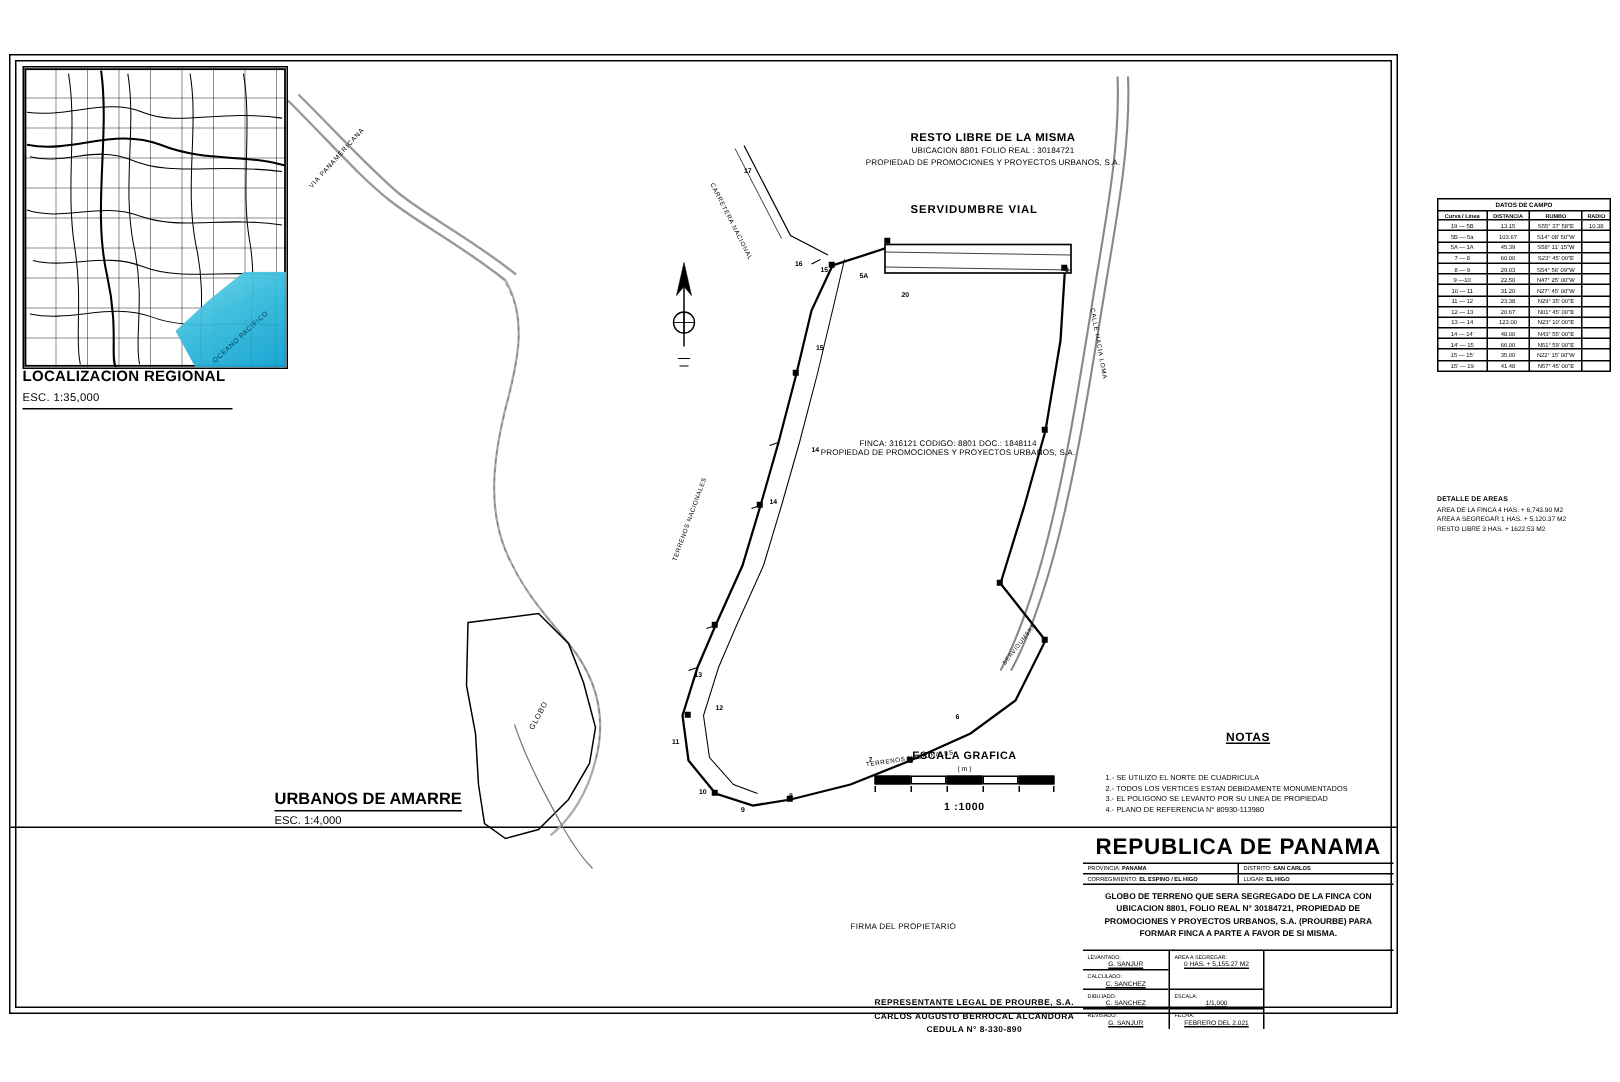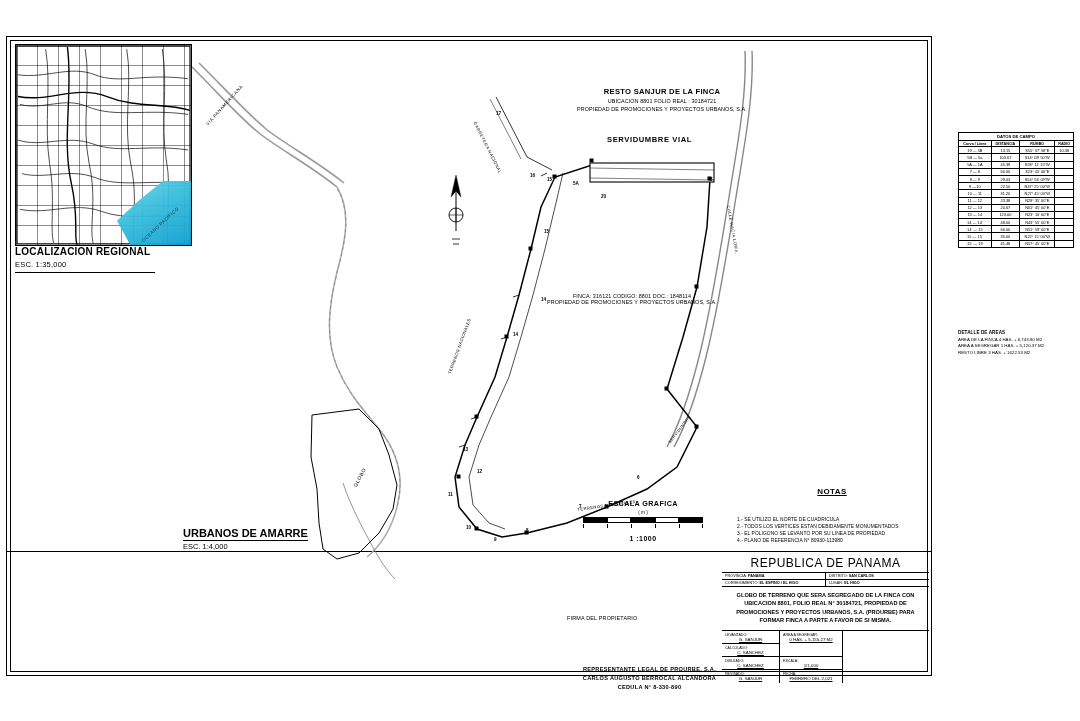--- a/index.html
+++ b/index.html
@@ -169,21 +169,21 @@
   .notas-wrap { position: absolute; left: 730px; top: 450px; width: 190px; }
   .notas-title {
     font-size: 8px; font-weight: bold; text-align: center;
     text-decoration: underline; letter-spacing: 0.4px; margin-bottom: 20px;
   }
   .notas-item { font-size: 4.9px; line-height: 1.45; letter-spacing: 0.05px; }
 
   
   .tb { position: absolute; left: 715px; top: 516px; width: 207px; height: 120px; }
   .tb-head {
-    text-align: center; font-size: 12px; font-weight: normal;
+    text-align: center; font-size: 15px; font-weight: bold;
     letter-spacing: 0.5px; padding: 3px 0 2px;
     border-bottom: 0.8px solid #000;
   }
   .tb-loc { display: flex; font-size: 3.8px; border-bottom: 0.8px solid #000; }
   .tb-loc > div { flex: 1; padding: 1px 3px; }
   .tb-loc > div + div { border-left: 0.8px solid #000; }
   .tb-loc .val { font-weight: bold; }
   .tb-desc {
     font-size: 5.6px; text-align: center; line-height: 1.5;
     padding: 4px 4px 5px; border-bottom: 0.8px solid #000; font-weight: bold;
@@ -331,21 +331,21 @@
     <div class="rot" style="left:470px;top:84px;transform:rotate(63deg);font-size:4.2px;letter-spacing:0.5px;">CARRETERA NACIONAL</div>
     <div class="rot" style="left:724px;top:168px;transform:rotate(80deg);font-size:4.2px;letter-spacing:0.5px;">CALLE HACIA LOMA</div>
     <div class="rot" style="left:440px;top:336px;transform:rotate(-70deg);font-size:4.2px;letter-spacing:0.4px;">TERRENOS NACIONALES</div>
     <div class="rot" style="left:570px;top:470px;transform:rotate(-8deg);font-size:4.2px;letter-spacing:0.4px;">TERRENOS NACIONALES</div>
     <div class="rot" style="left:345px;top:448px;transform:rotate(-62deg);font-size:5px;letter-spacing:0.6px;">GLOBO</div>
     <div class="rot" style="left:660px;top:404px;transform:rotate(-52deg);font-size:4px;letter-spacing:0.4px;">SERVIDUMBRE</div>
 
     <div class="serv-label">SERVIDUMBRE  VIAL</div>
 
     <div class="resto-block">
-      <div class="resto-title">RESTO SANJUR DE LA FINCA</div>
+      <div class="resto-title">RESTO LIBRE DE LA MISMA</div>
       <div class="resto-line">UBICACION 8801 FOLIO REAL : 30184721</div>
       <div class="resto-line">PROPIEDAD DE PROMOCIONES Y PROYECTOS URBANOS, S.A.</div>
     </div>
 
     <div class="finca-block">
       <div class="finca-line">FINCA: 316121   CODIGO: 8801   DOC.: 1848114</div>
       <div class="finca-line">PROPIEDAD DE PROMOCIONES Y PROYECTOS URBANOS, S.A.</div>
     </div>
 
     <div class="loc-box">

